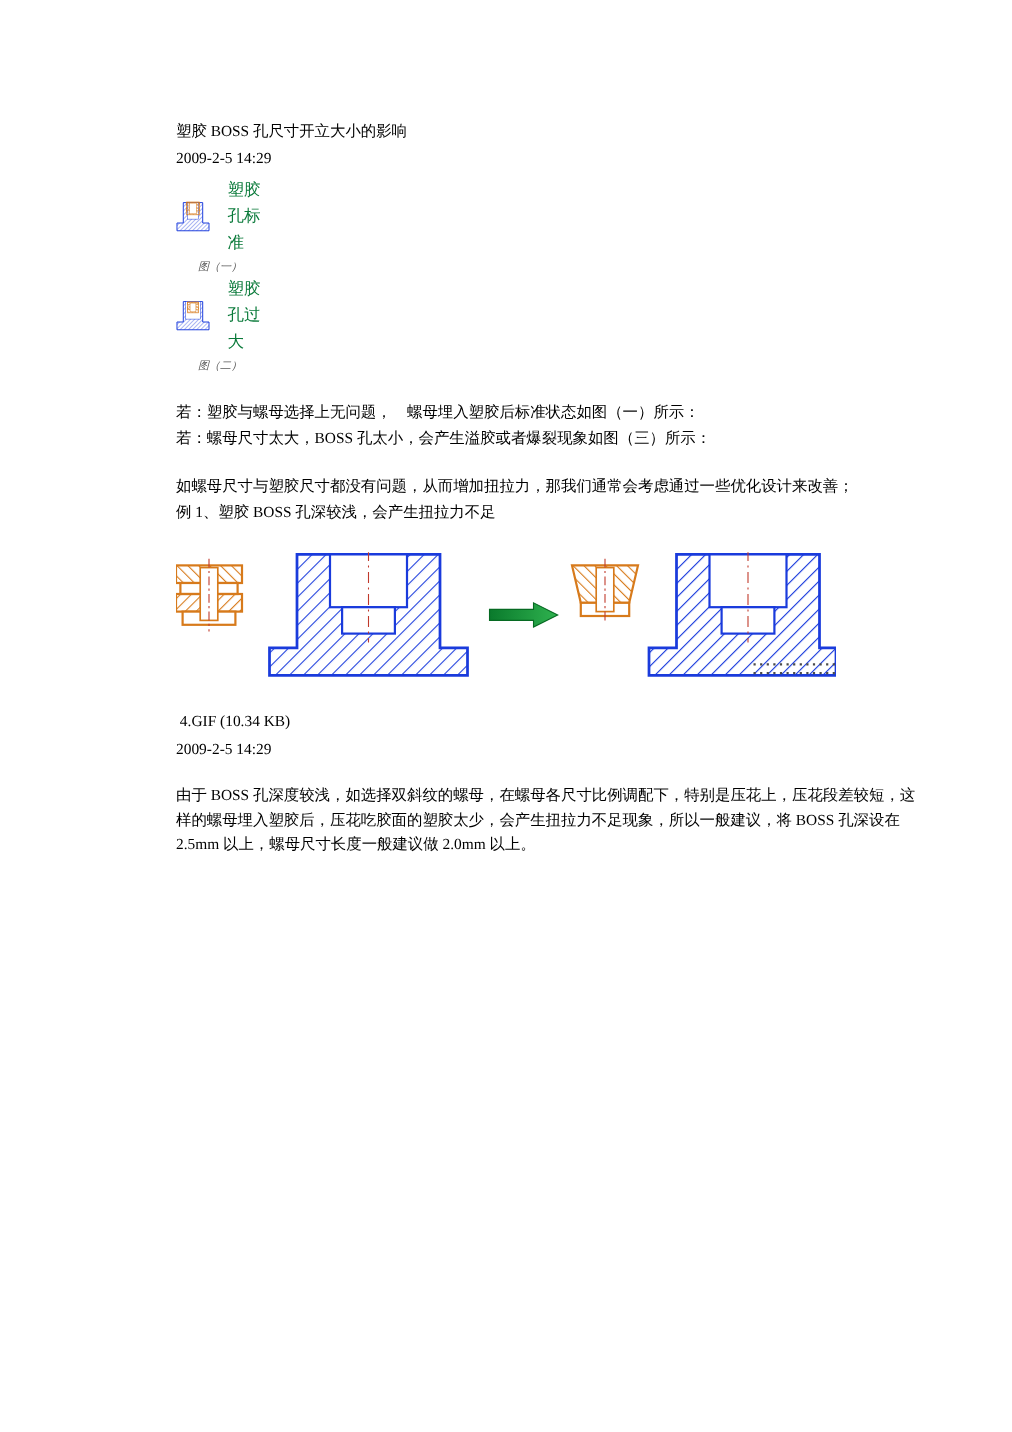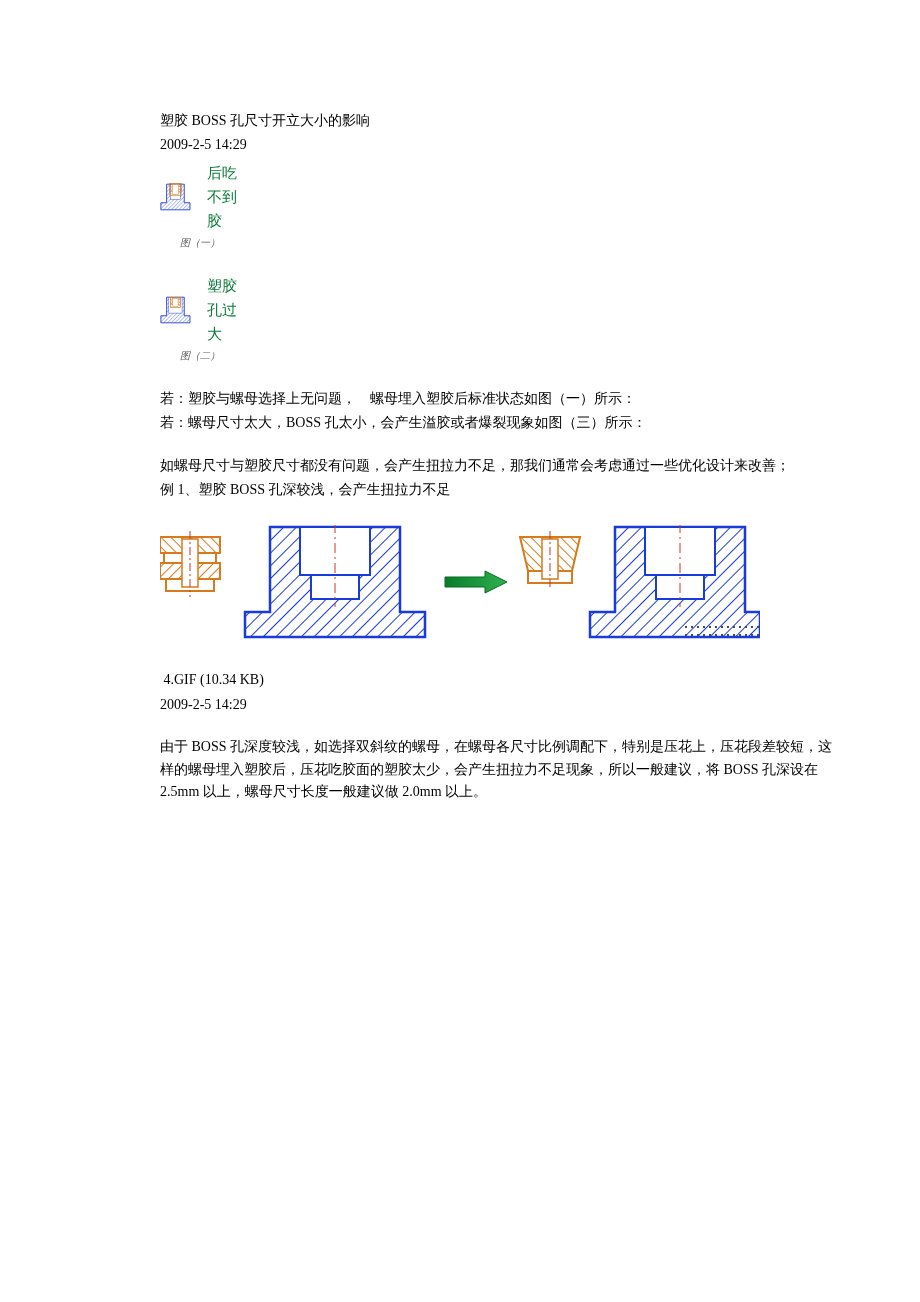--- a/index.html
+++ b/index.html
@@ -57,26 +57,26 @@
           <path d="M15 3 H55 V45 H68 V61 H2 V45 H15 Z" fill="url(#hatchBlue)" stroke="#1a3bdc" stroke-width="2"></path>
 
           <rect x="24" y="3" width="22" height="34" fill="#fff"></rect>
           <rect x="24" y="3" width="22" height="34" fill="none" stroke="#1a3bdc" stroke-width="1"></rect>
 
           <rect x="22" y="2" width="26" height="26" fill="url(#hatchOrange)" stroke="#d77a1b" stroke-width="1.5"></rect>
           <rect x="22" y="2" width="26" height="6" fill="url(#hatchOrangeR)" stroke="#d77a1b" stroke-width="1"></rect>
           <rect x="22" y="14" width="26" height="6" fill="url(#hatchOrangeR)" stroke="#d77a1b" stroke-width="1"></rect>
           <rect x="28" y="4" width="14" height="22" fill="#fff" stroke="#d77a1b" stroke-width="1"></rect>
         </svg>
-        <span class="label-green">后吃不到胶</span>
+        <span class="label-green">塑胶孔标准</span>
       </div>
       <div class="fig-caption">图（一）</div>
     </div>
 
-    <div style="width:80px; margin-top:23px;">
+    <div style="width:80px; margin-top:0;">
       <div class="fig-row">
         <svg class="boss-svg" width="70" height="64" viewBox="0 0 70 64">
           <path d="M15 3 H55 V45 H68 V61 H2 V45 H15 Z" fill="url(#hatchBlue)" stroke="#1a3bdc" stroke-width="2"></path>
           <rect x="20" y="3" width="30" height="36" fill="#fff" stroke="#1a3bdc" stroke-width="1"></rect>
 
           <rect x="24" y="4" width="22" height="22" fill="url(#hatchOrange)" stroke="#d77a1b" stroke-width="1.5"></rect>
           <rect x="24" y="4" width="22" height="5" fill="url(#hatchOrangeR)" stroke="#d77a1b" stroke-width="1"></rect>
           <rect x="24" y="14" width="22" height="5" fill="url(#hatchOrangeR)" stroke="#d77a1b" stroke-width="1"></rect>
           <rect x="29" y="6" width="12" height="18" fill="#fff" stroke="#d77a1b" stroke-width="1"></rect>
         </svg>
@@ -86,21 +86,21 @@
     </div>
 
 
   </div>
 
   <p class="para">若：塑胶与螺母选择上无问题， 螺母埋入塑胶后标准状态如图（一）所示：</p>
   <p class="para">若：螺母尺寸太大，BOSS 孔太小，会产生溢胶或者爆裂现象如图（三）所示：</p>
 
   <div class="spacer"></div>
 
-  <p class="para">如螺母尺寸与塑胶尺寸都没有问题，会产生扭拉力不足，那我们通常会考虑通过一些优化设计来改善；</p>
+  <p class="para">如螺母尺寸与塑胶尺寸都没有问题，从而增加扭拉力，那我们通常会考虑通过一些优化设计来改善；</p>
   <p class="para">例 1、塑胶 BOSS 孔深较浅，会产生扭拉力不足</p>
 
   <div class="spacer"></div>
 
   <div class="wide-fig">
     <svg width="600" height="120" viewBox="0 0 600 120">
       <defs>
         <pattern id="hatchBlue2" patternUnits="userSpaceOnUse" width="9" height="9" patternTransform="rotate(45)">
           <line x1="0" y1="0" x2="0" y2="9" stroke="#1a3bdc" stroke-width="2"></line>
         </pattern>

